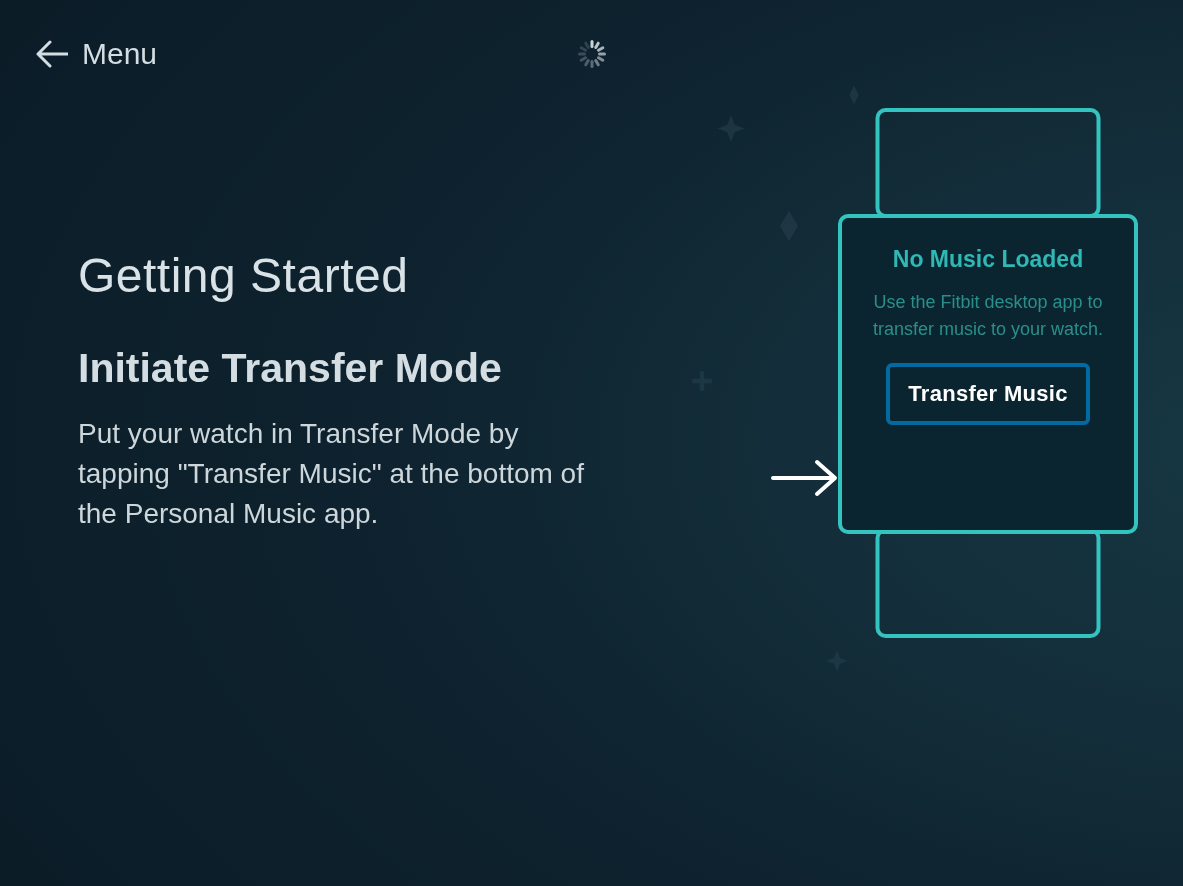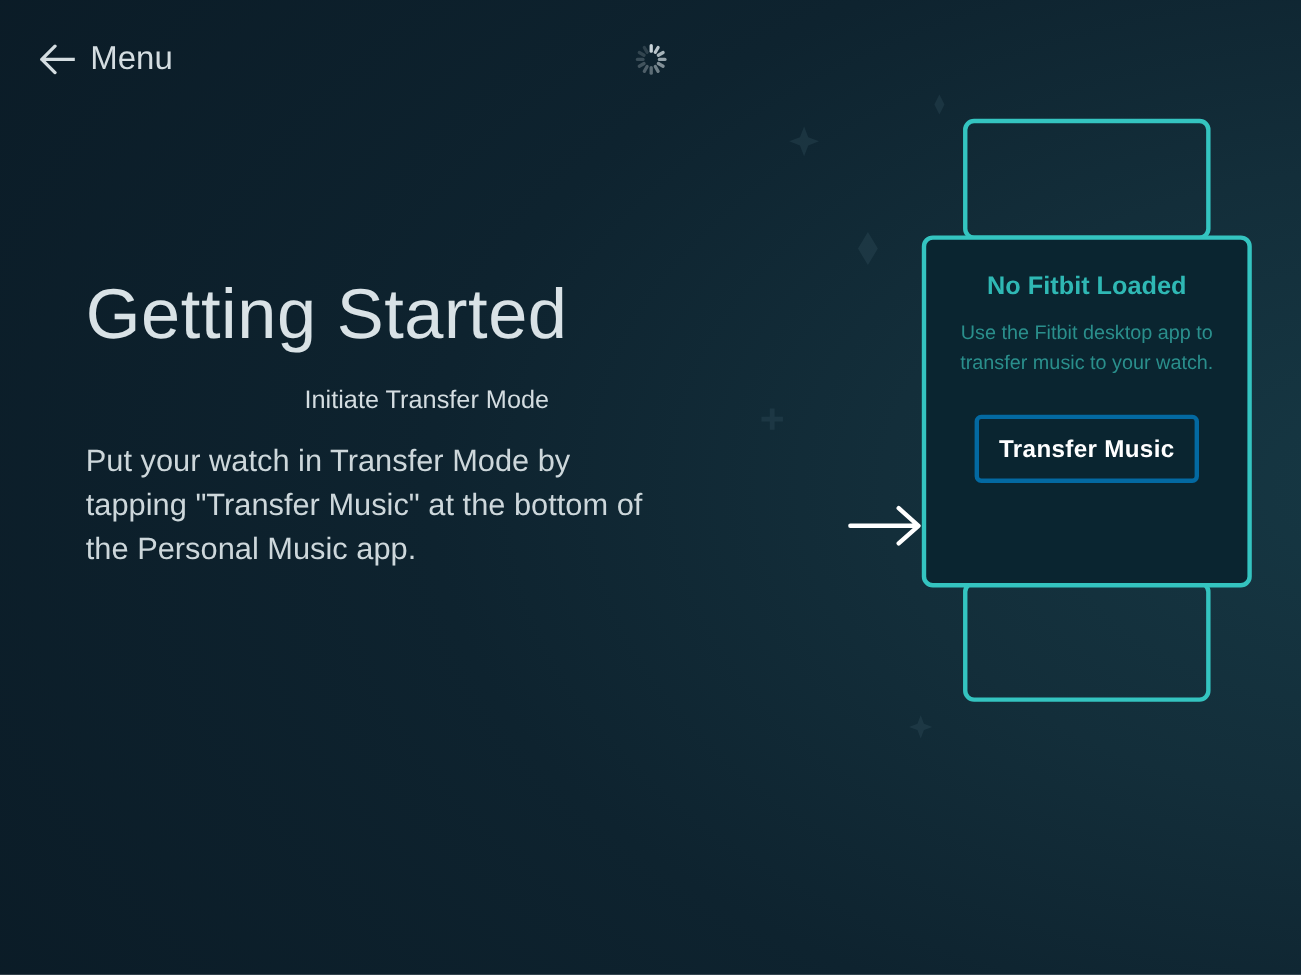--- a/index.html
+++ b/index.html
@@ -68,32 +68,31 @@
   .content {
     display: flex;
     padding: 140px 60px 0 78px;
     position: relative;
   }
   .left-col {
     flex: 1;
     max-width: 620px;
   }
   .heading {
-    font-size: 64px;
+    font-size: 48px;
     font-weight: 400;
     letter-spacing: 0.5px;
     color: #d9e2e6;
-    margin-bottom: 28px;
+    margin-bottom: 42px;
   }
   .subheading {
-    font-size: 23px;
-    font-weight: 400;
+    font-size: 41px;
+    font-weight: 700;
     color: #d4dde1;
     margin-bottom: 22px;
-    text-align: center;
   }
   .body-text {
     font-size: 28px;
     line-height: 1.42;
     font-weight: 400;
     color: #cdd7db;
     max-width: 540px;
   }
 
   .right-col {
@@ -148,21 +147,21 @@
     font-size: 23px;
     font-weight: 700;
     color: #2fb8b4;
     margin-bottom: 16px;
   }
   .watch-sub {
     font-size: 18px;
     line-height: 1.5;
     color: #2a8f8c;
     max-width: 240px;
-    margin-bottom: 34px;
+    margin-bottom: 20px;
   }
   .transfer-btn {
     border: 4px solid #0369a1;
     border-radius: 6px;
     padding: 14px 18px;
     font-size: 22px;
     font-weight: 700;
     color: #ffffff;
     background: transparent;
     cursor: pointer;
@@ -239,21 +238,21 @@
     </span>
     <span class="sparkle" style="left:180px; top:560px;">
       <svg width="28" height="28" viewBox="0 0 24 24">
           <path fill="#3a5966" d="M12 2l2.5 6.5L21 11l-6.5 2.5L12 20l-2.5-6.5L3 11l6.5-2.5z"></path>
         </svg>
     </span>
 
     <div class="watch-wrap">
       <div class="watch-strap top"></div>
       <div class="watch-face">
-        <div class="watch-title">No Fitbit Loaded</div>
+        <div class="watch-title">No Music Loaded</div>
         <div class="watch-sub">Use the Fitbit desktop app to transfer music to your watch.</div>
         <button class="transfer-btn">Transfer Music</button>
       </div>
       <div class="watch-strap bottom"></div>
     </div>
 
     <span class="pointer-arrow">
       <svg width="70" height="40" viewBox="0 0 70 40">
         <path d="M2 20 H62 M46 4 L64 20 L46 36" stroke="#ffffff" stroke-width="4" fill="none" stroke-linecap="round" stroke-linejoin="round"></path>
       </svg>

